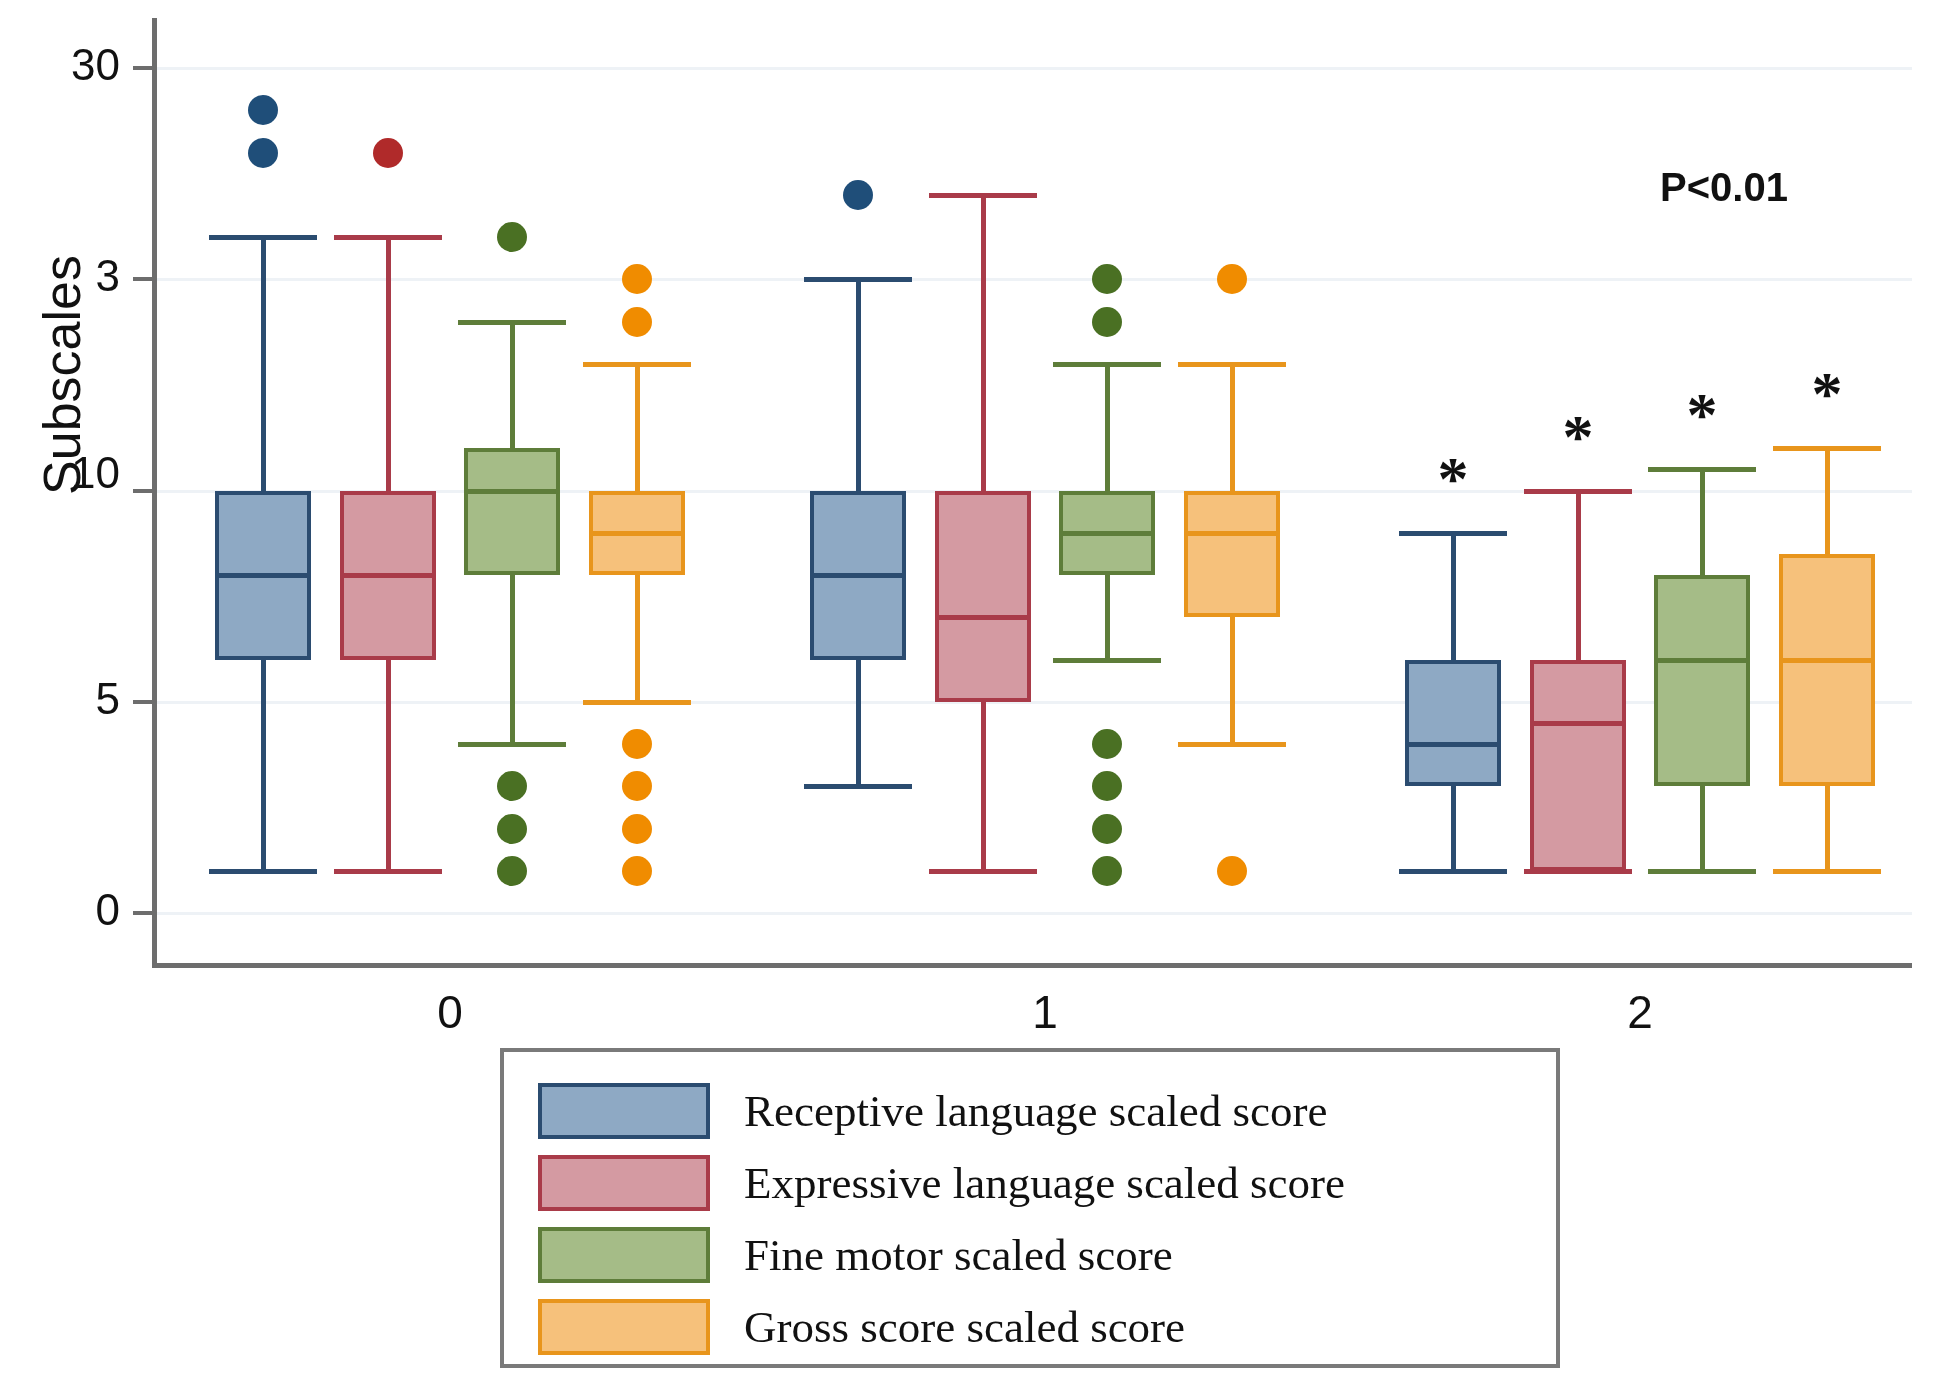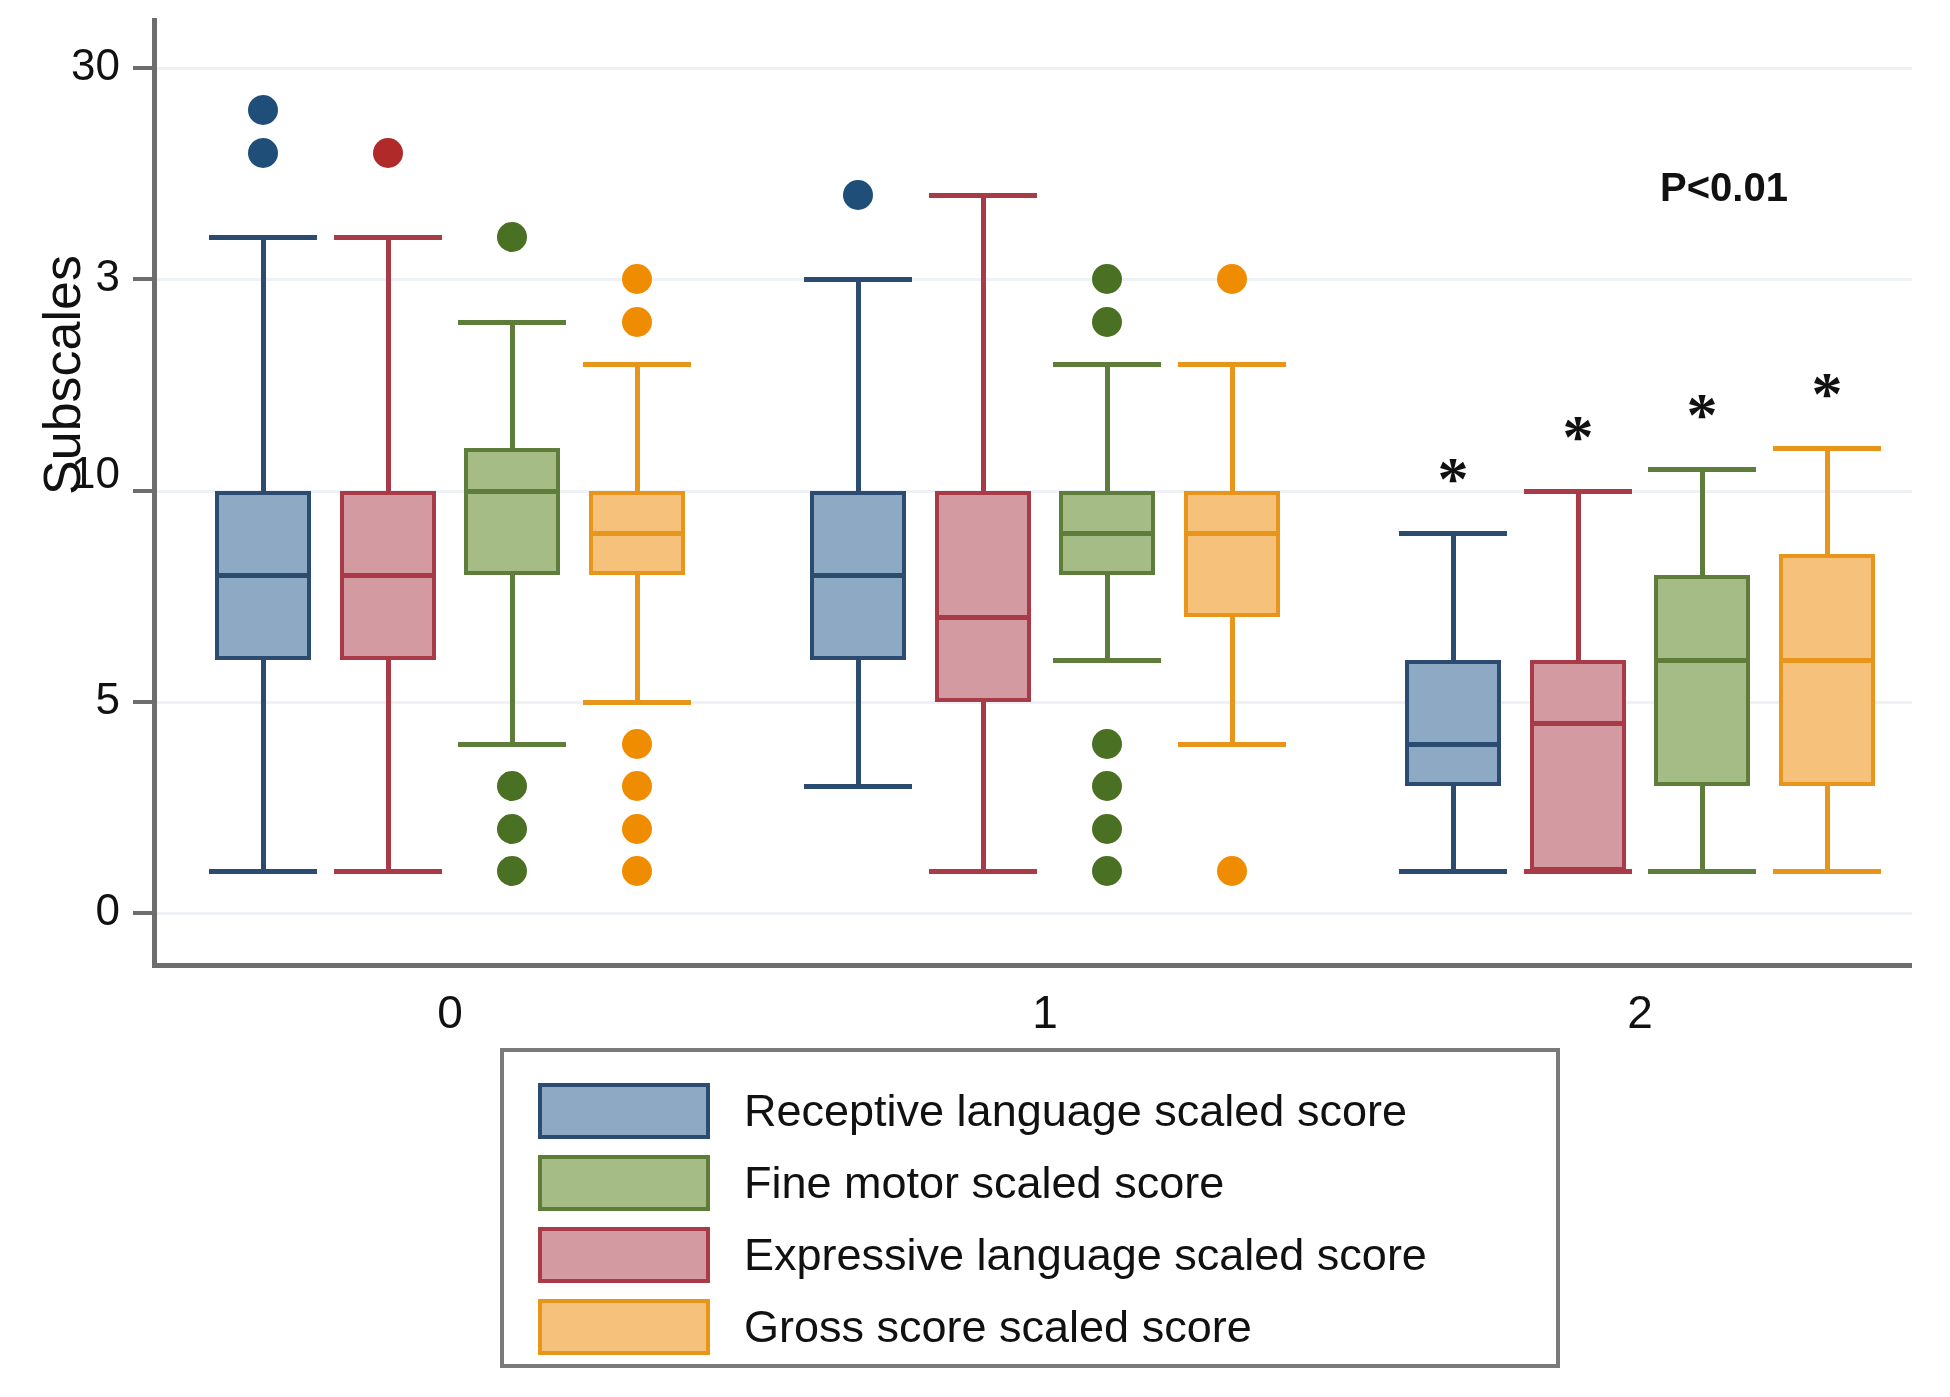--- a/index.html
+++ b/index.html
@@ -30,21 +30,21 @@
   .outlier{position:absolute;width:30px;height:30px;border-radius:50%;}
   .star{position:absolute;font-size:62px;line-height:30px;color:#111;width:60px;text-align:center;
         font-family:"Liberation Serif", serif;font-weight:700;}
 
   
   #legend{position:absolute;left:500px;top:1048px;width:1060px;height:320px;
           background:#ffffff;border:4px solid #7a7a7a;box-sizing:border-box;
           padding:26px 0 0 34px;}
   .legend-row{display:flex;align-items:center;height:66px;margin-bottom:6px;}
   .legend-swatch{width:172px;height:56px;box-sizing:border-box;border-width:4px;border-style:solid;margin-right:34px;}
-  .legend-text{font-size:45px;color:#111;white-space:nowrap;font-family:Liberation Sans, sans-serif;}
+  .legend-text{font-size:45px;color:#111;white-space:nowrap;font-family:Liberation Serif, serif;}
 </style>
 </head>
 <body>
 
 <div id="root">
 
   <div id="plot-area">
 
     <div id="gridlines">
         <div class="gridline" style="top: 912px;"></div>
@@ -205,25 +205,25 @@
     <div id="ylabel">Subscales</div>
     <div id="pvalue" style="left: 1660px; top: 165px;">P&lt;0.01</div>
   </div>
 
   <div id="legend">
       <div class="legend-row">
         <div class="legend-swatch" style="background: rgb(142, 169, 196); border-color: rgb(43, 76, 112);"></div>
         <div class="legend-text">Receptive language scaled score</div>
       </div>
       <div class="legend-row">
+        <div class="legend-swatch" style="background: rgb(212, 154, 162); border-color: rgb(169, 59, 73);"></div>
+        <div class="legend-text">Expressive language scaled score</div>
+      </div>
+      <div class="legend-row">
         <div class="legend-swatch" style="background: rgb(165, 188, 135); border-color: rgb(94, 125, 58);"></div>
         <div class="legend-text">Fine motor scaled score</div>
       </div>
       <div class="legend-row">
-        <div class="legend-swatch" style="background: rgb(212, 154, 162); border-color: rgb(169, 59, 73);"></div>
-        <div class="legend-text">Expressive language scaled score</div>
-      </div>
-      <div class="legend-row">
         <div class="legend-swatch" style="background: rgb(246, 193, 123); border-color: rgb(232, 149, 28);"></div>
         <div class="legend-text">Gross score scaled score</div>
       </div>
     </div>
 </div>
 
 </body></html>

